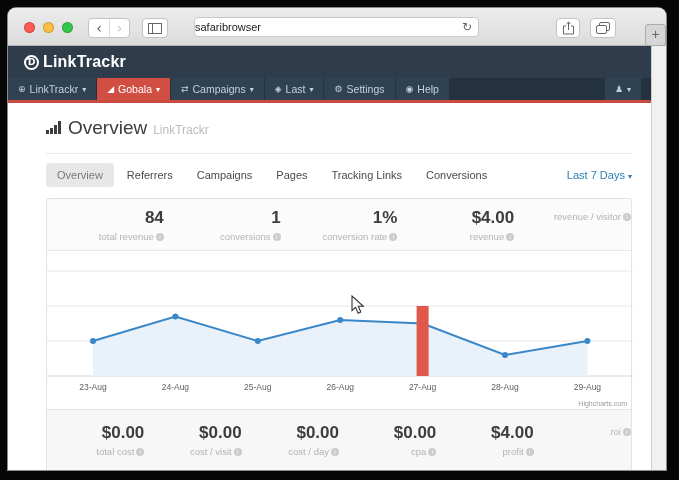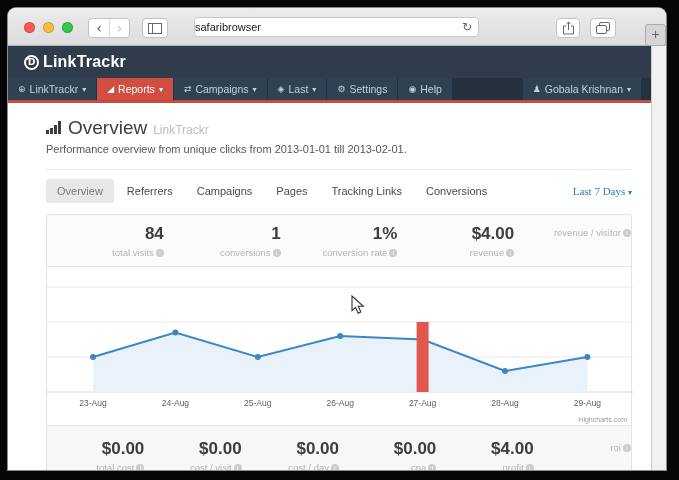--- a/index.html
+++ b/index.html
@@ -62,21 +62,21 @@
   .sig { display:inline-flex; align-items:flex-end; gap:1px; margin-right:7px; }
   .sig i { width:3px; background:#3d3d3d; display:block; }
   .page-title { font-size:19px; color:#3d3d3d; font-weight:400; }
   .title-suffix { font-size:12px; color:#bcbcbc; margin-left:6px; }
   .subtitle { font-size:11px; color:#555; margin-top:4px; }
   .divider { border-bottom:1px solid #e9e9e9; margin-top:14px; }
 
   .tabs-row { display:flex; align-items:center; margin-top:9px; }
   .tab { font-size:11px; color:#4a4a4a; padding:6px 11px; margin-right:2px; border-radius:3px; }
   .tab.active { background:#e7e7e7; color:#7a7a7a; }
-  .range { margin-left:auto; color:#2e7eb5; font-size:11px;font-family:Liberation Serif, serif; }
+  .range { margin-left:auto; color:#2e7eb5; font-size:11px; }
 
   .panel { margin-top:11px; border:1px solid #e3e3e3; border-bottom:none;
     border-radius:4px 4px 0 0; background:#fbfbfb; }
   .stats-row { display:flex; }
   .stat { flex:1; text-align:right; padding:9px 0 8px; }
   .stat .val { font-size:17px; color:#3d3d3d; font-weight:600; }
   .stat .lab { font-size:9.5px; color:#b3b3b3; margin-top:3px; }
   .info-dot { display:inline-block; width:8px; height:8px; border-radius:50%;
     background:#c9cdd0; color:#fff; font-size:6px; line-height:8px; text-align:center;
     vertical-align:1px; margin-left:2px; }
@@ -136,21 +136,21 @@
     </div>
 
     <div class="navbar">
       <div class="nav-item">
         <span class="icon">⊕</span>
         <span>LinkTrackr</span>
         <span class="caret icon"></span>
       </div>
       <div class="nav-item active">
         <span class="icon">◢</span>
-        <span>Reports</span>
+        <span>Gobala</span>
         <span class="caret icon"></span>
       </div>
       <div class="nav-item">
         <span class="icon">⇄</span>
         <span>Campaigns</span>
         <span class="caret icon"></span>
       </div>
       <div class="nav-item">
         <span class="icon">◈</span>
         <span>Last</span>
@@ -159,55 +159,53 @@
       <div class="nav-item">
         <span class="icon">⚙</span>
         <span>Settings</span>
       </div>
       <div class="nav-item">
         <span class="icon">◉</span>
         <span>Help</span>
       </div>
       <div class="nav-item user-item">
         <span class="icon">♟</span>
-        <span>Gobala Krishnan</span>
         <span class="caret icon"></span>
       </div>
     </div>
 
     <div class="content">
       <div class="title-row">
         <span class="sig">
           <i style="height:4px"></i>
             <i style="height:6px"></i>
             <i style="height:9px"></i>
             <i style="height:13px"></i>
         </span>
         <span class="page-title">Overview</span>
         <span class="title-suffix">LinkTrackr</span>
       </div>
-      <div class="subtitle">Performance overview from unique clicks from 2013-01-01 till 2013-02-01.</div>
       <div class="divider"></div>
 
       <div class="tabs-row">
         <span class="tab active">Overview</span>
         <span class="tab">Referrers</span>
         <span class="tab">Campaigns</span>
         <span class="tab">Pages</span>
         <span class="tab">Tracking Links</span>
         <span class="tab">Conversions</span>
         <span class="range"><span>Last 7 Days</span>
           <span class="caret icon"></span></span>
       </div>
 
       <div class="panel">
         <div class="stats-row">
           <div class="stat">
             <div class="val">84</div>
-            <div class="lab"><span>total visits</span><span class="info-dot"></span></div>
+            <div class="lab"><span>total revenue</span><span class="info-dot"></span></div>
           </div>
           <div class="stat">
             <div class="val">1</div>
             <div class="lab"><span>conversions</span><span class="info-dot"></span></div>
           </div>
           <div class="stat">
             <div class="val">1%</div>
             <div class="lab"><span>conversion rate</span><span class="info-dot"></span></div>
           </div>
           <div class="stat">

